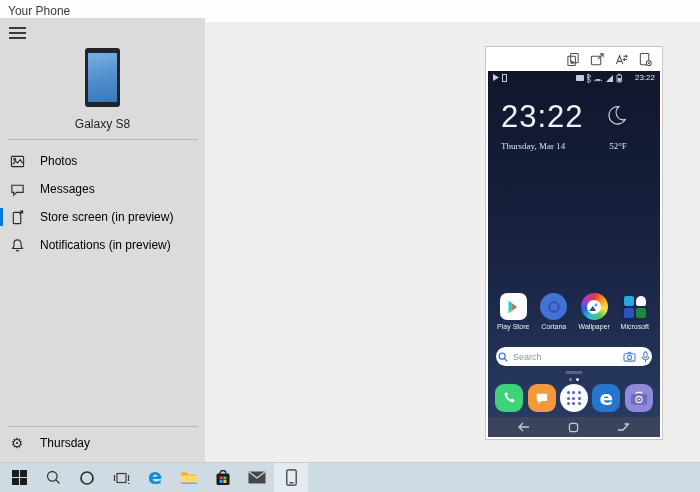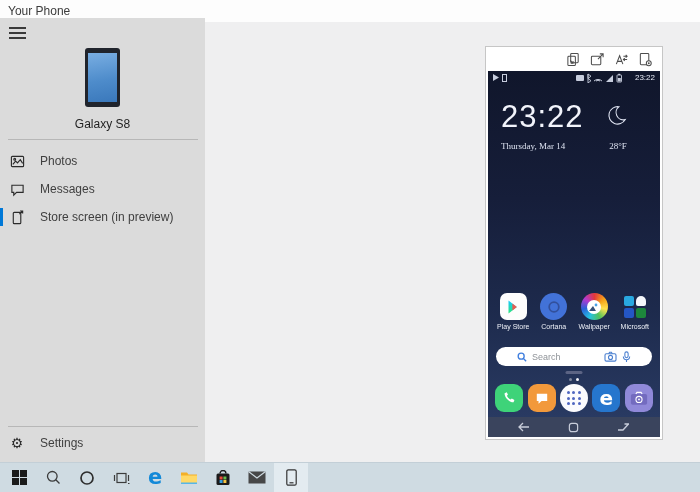--- a/index.html
+++ b/index.html
@@ -16,21 +16,21 @@
   .hamburger { position:absolute; left:9px; top:9px; width:17px; height:13px; cursor:pointer; }
   .hamburger div { height:2px; background:#3a3a3a; margin-bottom:3px; }
   .device-thumb { position:absolute; left:85px; top:30px; width:35px; height:59px; background:#20242c; border-radius:3px; padding:5px 3px; }
   .device-thumb .scr { width:100%; height:100%; background:linear-gradient(170deg,#79aee2 0%,#4e8ccb 55%,#3a78bb 100%); }
   .device-name { position:absolute; top:99px; left:0; width:100%; text-align:center; font-size:12px; color:#1f1f1f; }
   .sb-divider { position:absolute; left:8px; right:7px; height:1px; background:#b7b7b7; }
   .d1 { top:121px; } .d2 { bottom:35px; }
   .menu { position:absolute; top:129px; left:0; right:0; }
   .sb-item { position:relative; display:flex; align-items:center; height:28px; padding-left:9px; cursor:pointer; }
   .sb-item .ic { width:16px; height:16px; display:flex; align-items:center; justify-content:center; flex:0 0 16px; }
-  .sb-item .lbl { margin-left:15px; font-size:12px; color:#404040; }
+  .sb-item .lbl { margin-left:15px; font-size:12px; color:#000000; }
   .sb-item.selected::before { content:""; position:absolute; left:0; top:5px; width:3px; height:18px; background:#0078d7; }
   .settings-row { position:absolute; bottom:5px; left:0; right:0; }
   .gear { font-size:14px; color:#2b2b2b; line-height:1; }
 
   
   .mirror { position:absolute; left:453px; top:46px; width:178px; height:394px; background:#fff; border:1px solid #c6c6c6;margin-left:32px; }
   .mtoolbar { position:absolute; top:0; left:0; right:0; height:24px; display:flex; justify-content:flex-end; align-items:center; gap:9px; padding-right:9px; }
   .mtool { width:15px; height:15px; cursor:pointer; }
   .screen { position:absolute; left:2px; right:2px; top:24px; bottom:2px; background:linear-gradient(180deg,#10162b 0%,#161e3a 35%,#1d2a4c 65%,#2b3d66 100%); overflow:hidden; }
 
@@ -49,21 +49,21 @@
   .happ { display:flex; flex-direction:column; align-items:center; width:36px; cursor:pointer; }
   .happ .albl { font-size:7px; color:#eef1f8; margin-top:3px; white-space:nowrap; }
   .aicon { width:27px; height:27px; position:relative; }
   .play-tile { background:#fdfdfd; border-radius:7px; display:flex; align-items:center; justify-content:center; }
   .cortana-tile { background:#4272d8; border-radius:50%; display:flex; align-items:center; justify-content:center; }
   .wall-tile { border-radius:50%; background:conic-gradient(#e5383b,#f4a118,#ffe14d,#52c25a,#26c2e0,#2a61d8,#b13ad1,#e5383b); display:flex; align-items:center; justify-content:center; }
   .wall-inner { width:14px; height:14px; border-radius:50%; background:#fff; display:flex; align-items:center; justify-content:center; }
   .ms-tile { background:rgba(28,40,75,0.6); border-radius:7px; display:grid; grid-template-columns:10px 10px; grid-template-rows:10px 10px; gap:2px; padding:2.5px; }
   .ms-mini { border-radius:2px; }
 
-  .searchbar { position:absolute; top:276px; left:8px; right:8px; height:19px; background:#fff; border-radius:10px; display:flex; align-items:center; padding:0 21px; gap:5px; cursor:text; }
+  .searchbar { position:absolute; top:276px; left:8px; right:8px; height:19px; background:#fff; border-radius:10px; display:flex; align-items:center; padding:0 2px; gap:5px; cursor:text; }
   .searchbar .ph { flex:1; font-size:9px; color:#8f9398; }
   .handle { position:absolute; top:300px; left:50%; transform:translateX(-50%); width:17px; height:3px; border-radius:2px; background:#5c6484; }
 
   .pagedots { position:absolute; top:307px; left:50%; transform:translateX(-50%); display:flex; gap:4px; }
   .pagedots i { width:3px; height:3px; border-radius:50%; }
   .pd-on { background:#f5f6fa; } .pd-off { background:#7d859c; }
 
   .dock { position:absolute; top:313px; left:0; right:0; display:flex; justify-content:space-around; padding:0 5px; }
   .dicon { width:28px; height:28px; border-radius:9px; position:relative; display:flex; align-items:center; justify-content:center; cursor:pointer; }
   .d-phone { background:#3ed379; }
@@ -136,27 +136,36 @@
       </div>
       <div class="sb-item selected">
         <span class="ic">
           <svg width="15" height="15" viewBox="0 0 16 16" fill="none" stroke="#2b2b2b" stroke-width="1.2">
               <rect x="3.5" y="2.5" width="8" height="12" rx="1"></rect>
               <path d="M10 4.5 l3.5 -3.5 M10.7 1 h2.8 v2.8"></path>
             </svg>
         </span>
         <span class="lbl">Store screen (in preview)</span>
       </div>
+      <div class="sb-item">
+        <span class="ic">
+          <svg width="15" height="15" viewBox="0 0 16 16" fill="none" stroke="#2b2b2b" stroke-width="1.2">
+              <path d="M8 2 c-2.3 0 -3.8 1.7 -3.8 3.8 V9 L2.7 11.2 h10.6 L11.8 9 V5.8 C11.8 3.7 10.3 2 8 2 z"></path>
+              <path d="M6.6 12.8 a1.5 1.5 0 0 0 2.8 0"></path>
+            </svg>
+        </span>
+        <span class="lbl">Notifications (in preview)</span>
+      </div>
     </div>
 
     <div class="sb-divider d2"></div>
     <div class="settings-row">
       <div class="sb-item">
         <span class="ic gear">⚙</span>
-        <span class="lbl">Settings</span>
+        <span class="lbl">Thursday</span>
       </div>
     </div>
   </div>
 
   <div class="mirror">
     <div class="mtoolbar">
       <span class="mtool">
         <svg width="15" height="15" viewBox="0 0 16 16" fill="none" stroke="#4d4d4d" stroke-width="1.1">
             <rect x="5" y="1.5" width="8" height="10" rx="1"></rect>
             <rect x="2" y="4.5" width="8" height="10" rx="1"></rect>
@@ -213,21 +222,21 @@
         <div class="trow">
           <span class="time">23:22</span>
           <span class="moon">
             <svg width="22" height="22" viewBox="0 0 24 24" fill="none" stroke="#dfe4f2" stroke-width="1.2">
                 <path d="M14 3 a9.5 9.5 0 1 0 7 14 a8 8 0 0 1 -7 -14 z"></path>
               </svg>
           </span>
         </div>
         <div class="drow">
           <span>Thursday, Mar 14</span>
-          <span class="temp">28°F</span>
+          <span class="temp">52°F</span>
         </div>
       </div>
 
       <div class="home-apps">
         <div class="happ">
           <span class="aicon play-tile">
             <svg width="18" height="18" viewBox="0 0 28 28">
               <defs>
                   <linearGradient id="pg" x1="0" y1="0" x2="0" y2="1">
                     <stop offset="0" stop-color="#19c8ff"></stop>

